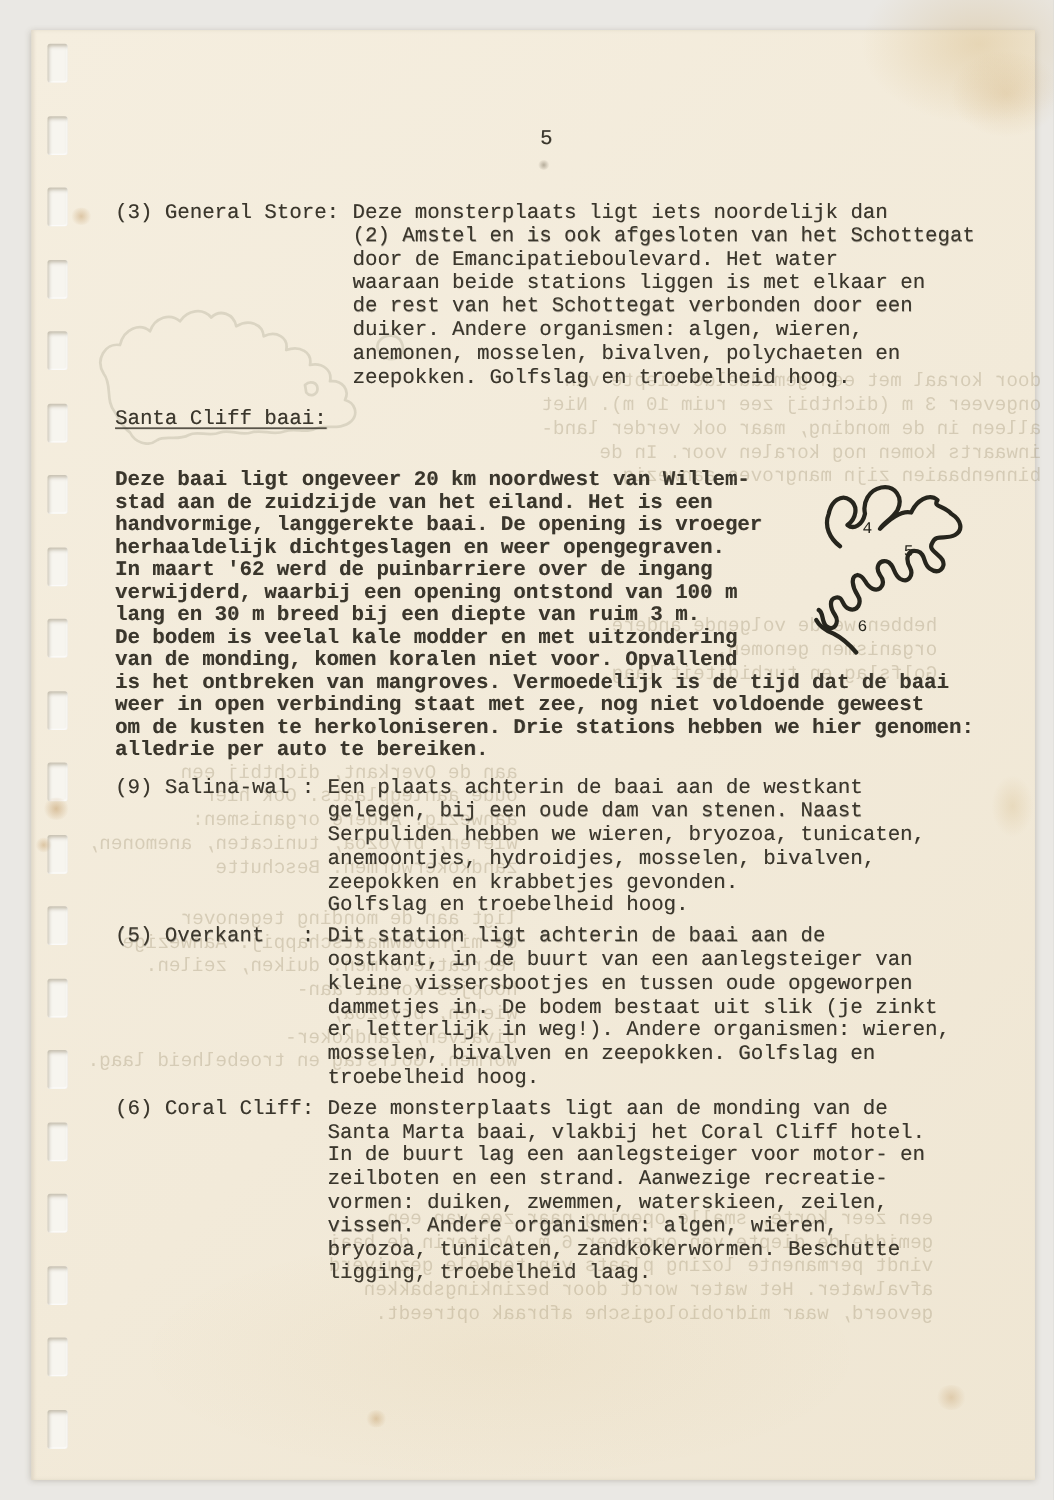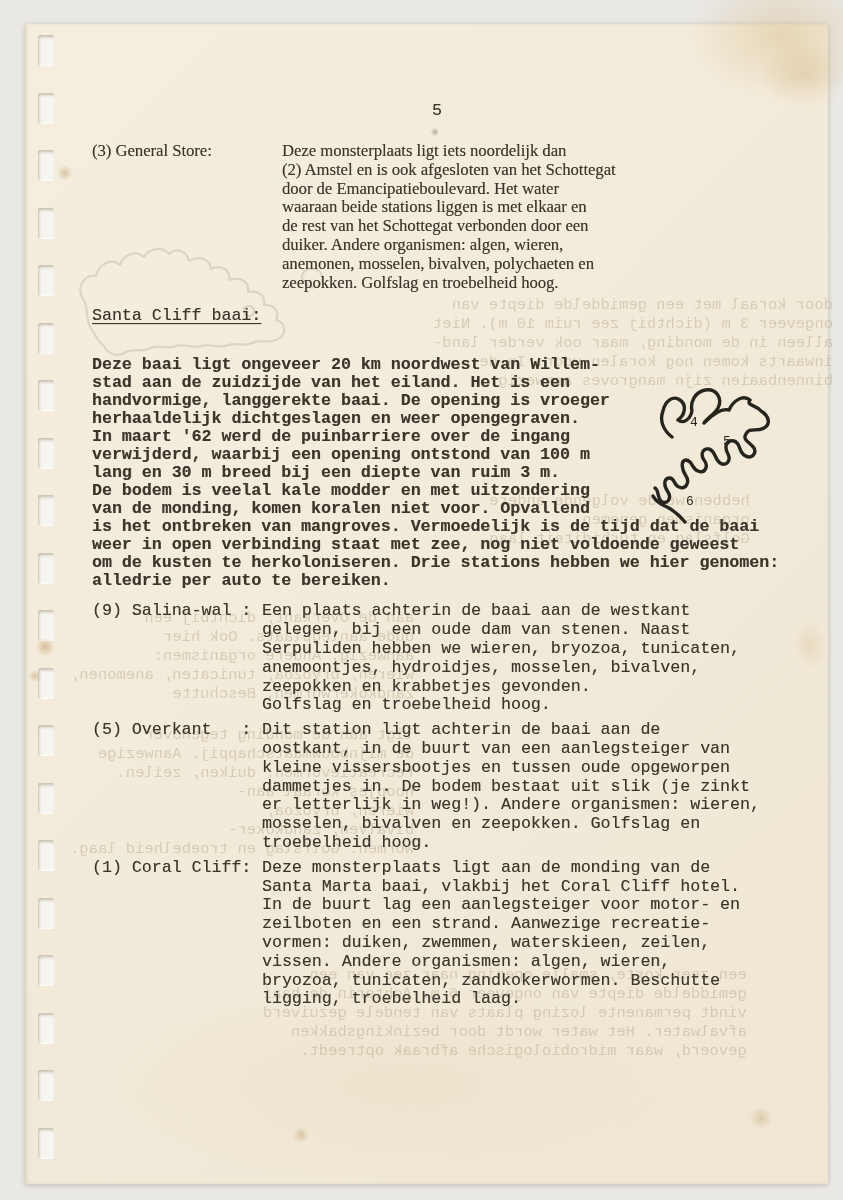--- a/index.html
+++ b/index.html
@@ -21,21 +21,21 @@
   .content {
     position:absolute; left:67px; top:0; width:714px;
     color:#3a362c; font-size:16.6px;
     text-shadow:0.3px 0.3px 0.5px rgba(58,54,44,.45);
   }
   .pagenum { margin-top:77px; width:690px; text-align:center; line-height:19px; }
   .entry { display:flex; line-height:18.8px; white-space:pre; }
   .entry .lbl { flex:0 0 170px; }
   .entry.wide .lbl { flex:0 0 190px; }
   .entry .txt { flex:1; }
-  .e3 { margin-top:22px;font-family:Liberation Serif, serif; }
+  .e3 { margin-top:41px; }
   .section-title {
     margin-top:14px; line-height:19px; display:inline-block;
     text-decoration:underline; text-underline-offset:3px;
   }
   .para { margin-top:31px; line-height:18px; white-space:pre;font-weight:bold; }
   .e4 { margin-top:12px; }
   .e5 { margin-top:6px; }
   .e6 { margin-top:6px; }
   .bay-map { position:absolute; left:621px; top:325px; width:134px; height:178px; }
   .bay-map path { fill:none; stroke:#26251d; stroke-width:3.4; stroke-linecap:round; stroke-linejoin:round; }
@@ -135,21 +135,21 @@
         <div class="txt">Dit station ligt achterin de baai aan de
 oostkant, in de buurt van een aanlegsteiger van
 kleine vissersbootjes en tussen oude opgeworpen
 dammetjes in. De bodem bestaat uit slik (je zinkt
 er letterlijk in weg!). Andere organismen: wieren,
 mosselen, bivalven en zeepokken. Golfslag en
 troebelheid hoog.</div>
       </div>
 
       <div class="entry e6">
-        <div class="lbl">(1) Coral Cliff:</div>
+        <div class="lbl">(6) Coral Cliff:</div>
         <div class="txt">Deze monsterplaats ligt aan de monding van de
 Santa Marta baai, vlakbij het Coral Cliff hotel.
 In de buurt lag een aanlegsteiger voor motor- en
 zeilboten en een strand. Aanwezige recreatie-
 vormen: duiken, zwemmen, waterskieen, zeilen,
 vissen. Andere organismen: algen, wieren,
 bryozoa, tunicaten, zandkokerwormen. Beschutte
 ligging, troebelheid laag.</div>
       </div>
     </div>

